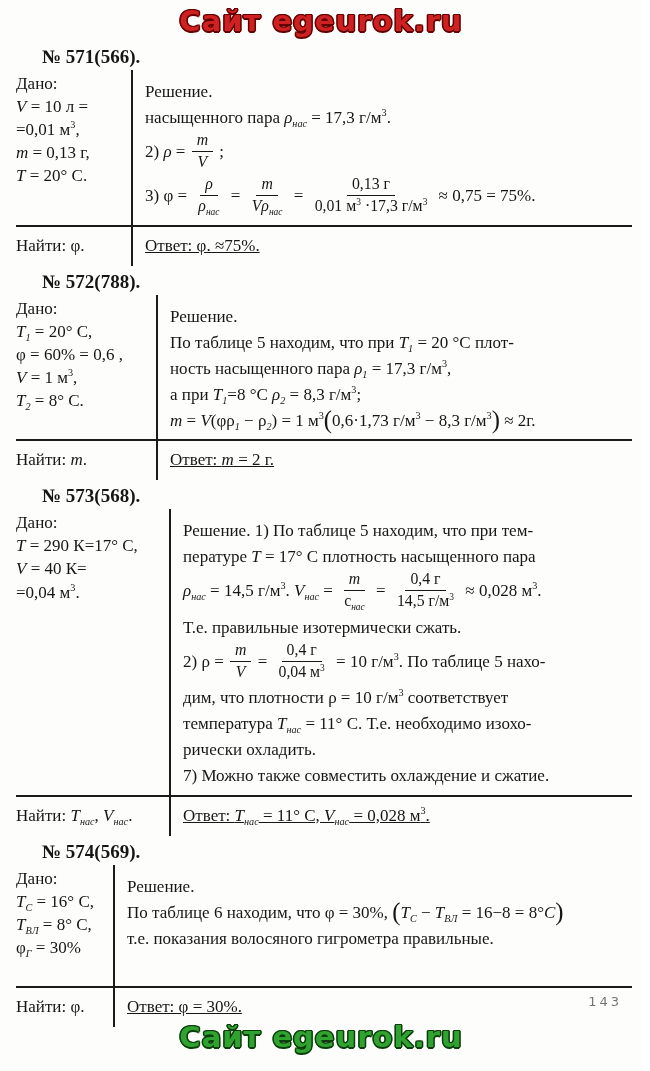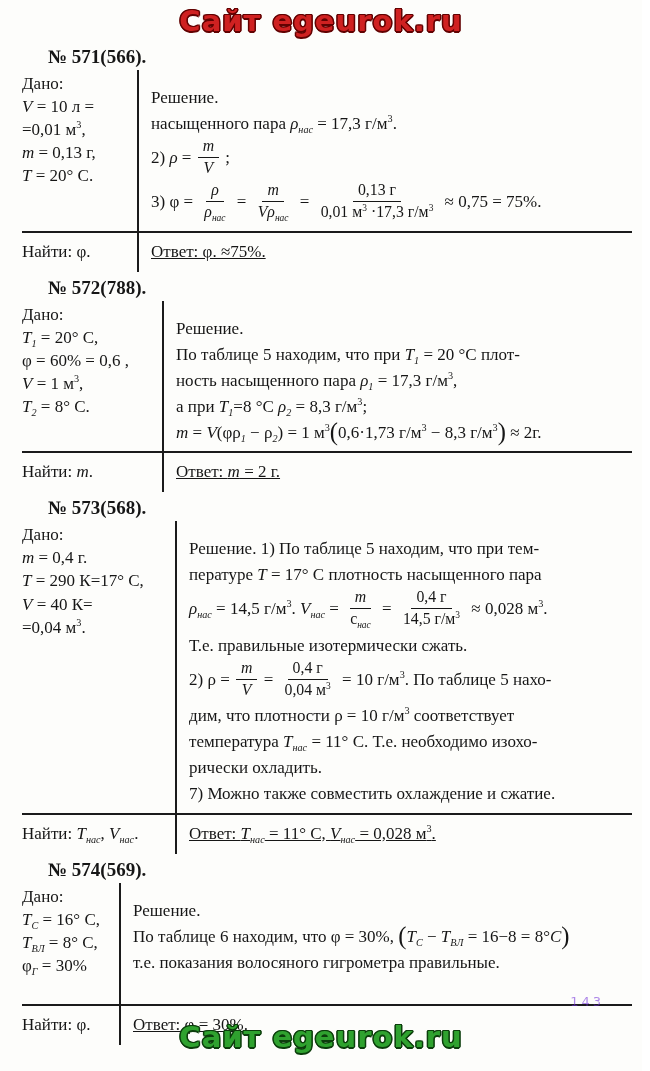--- a/index.html
+++ b/index.html
@@ -17,38 +17,38 @@
     padding-top:4px;color:#cf2121;
     text-shadow:-1.5px 0 #620202,1.5px 0 #620202,0 -1.5px #620202,0 1.5px #620202,
                 -1px -1px #620202,1px 1px #620202,-1px 1px #620202,1px -1px #620202;
   }
   .banner-bottom{
     position:absolute;left:0;right:0;bottom:16px;color:#2fa22f;
     text-shadow:-1.5px 0 #0c3e0c,1.5px 0 #0c3e0c,0 -1.5px #0c3e0c,0 1.5px #0c3e0c,
                 -1px -1px #0c3e0c,1px 1px #0c3e0c,-1px 1px #0c3e0c,1px -1px #0c3e0c;
   }
   .page-num{
-    position:absolute;right:38px;bottom:62px;
+    position:absolute;right:20px;bottom:62px;
     font-family:"DejaVu Sans",sans-serif;font-size:13px;letter-spacing:3px;
-    color:#6d28d9;opacity:.55;
-  }
-  
-  .content{padding:2px 10px 0 22px;}
+    color:#000000;opacity:.55;
+  }
+  
+  .content{padding:2px 10px 0 16px;}
   .p-title{font-weight:bold;font-size:19px;margin:5px 0 2px 26px;}
   .p-grid{display:grid;}
   .cell{min-width:0;}
   .dano{border-right:2px solid #1b1b1b;padding:1px 6px 6px 0;grid-column:1;grid-row:1;}
   .resh{padding:1px 0 3px 12px;grid-column:2;grid-row:1;}
   .naiti{border-top:2px solid #1b1b1b;border-right:2px solid #1b1b1b;
          padding:4px 2px 5px 0;grid-column:1;grid-row:2;}
   .otvet{border-top:2px solid #1b1b1b;padding:4px 0 5px 12px;grid-column:2;grid-row:2;text-decoration:underline;}
   .line{margin:4px 0;line-height:1.3;}
   .dano .line{margin:1px 0;}
   .dano .line:first-child{margin-top:2px;}
-  .resh .line:first-child{margin-top:16px;}
+  .resh .line:first-child{margin-top:10px;}
   
   .pad-bottom .dano{padding-bottom:26px;}
   
   .it{font-style:italic;}
   .sp{font-size:.6em;vertical-align:super;line-height:0;}
   .sb{font-size:.6em;vertical-align:sub;line-height:0;font-style:italic;}
   .pbig{font-size:1.45em;line-height:0;vertical-align:middle;position:relative;top:-2px;}
   .frac{
     display:inline-flex;flex-direction:column;align-items:center;text-align:center;
     vertical-align:middle;margin:0 2px;font-size:.93em;line-height:1.18;
@@ -127,21 +127,20 @@
             <div class="line">Ответ: <span class="it">m</span> = 2 г.</div>
           </div>
       </div>
     </section>
 
     <section>
       <div class="p-title">№ 573(568).</div>
       <div class="p-grid" style="grid-template-columns:155px 1fr;">
         <div class="cell dano">
             <div class="line">Дано:</div>
-            <div class="line"><span class="it">m</span> = 0,4 г.</div>
             <div class="line"><span class="it">T</span> = 290 К=17° С,</div>
             <div class="line"><span class="it">V</span> = 40 К=</div>
             <div class="line">=0,04 м<span class="sp">3</span>.</div>
           </div>
         <div class="cell resh">
             <div class="line">Решение. 1) По таблице 5 находим, что при тем-</div>
             <div class="line">пературе <span class="it">T</span> = 17° С плотность насыщенного пара</div>
             <div class="line"><span class="it">ρ</span><span class="sb">нас</span> = 14,5 г/м<span class="sp">3</span>.  <span class="it">V</span><span class="sb">нас</span> = <span class="frac">
                 <span class="num"><span class="it">m</span></span>
                 <span class="den">с<span class="sb">нас</span></span>

